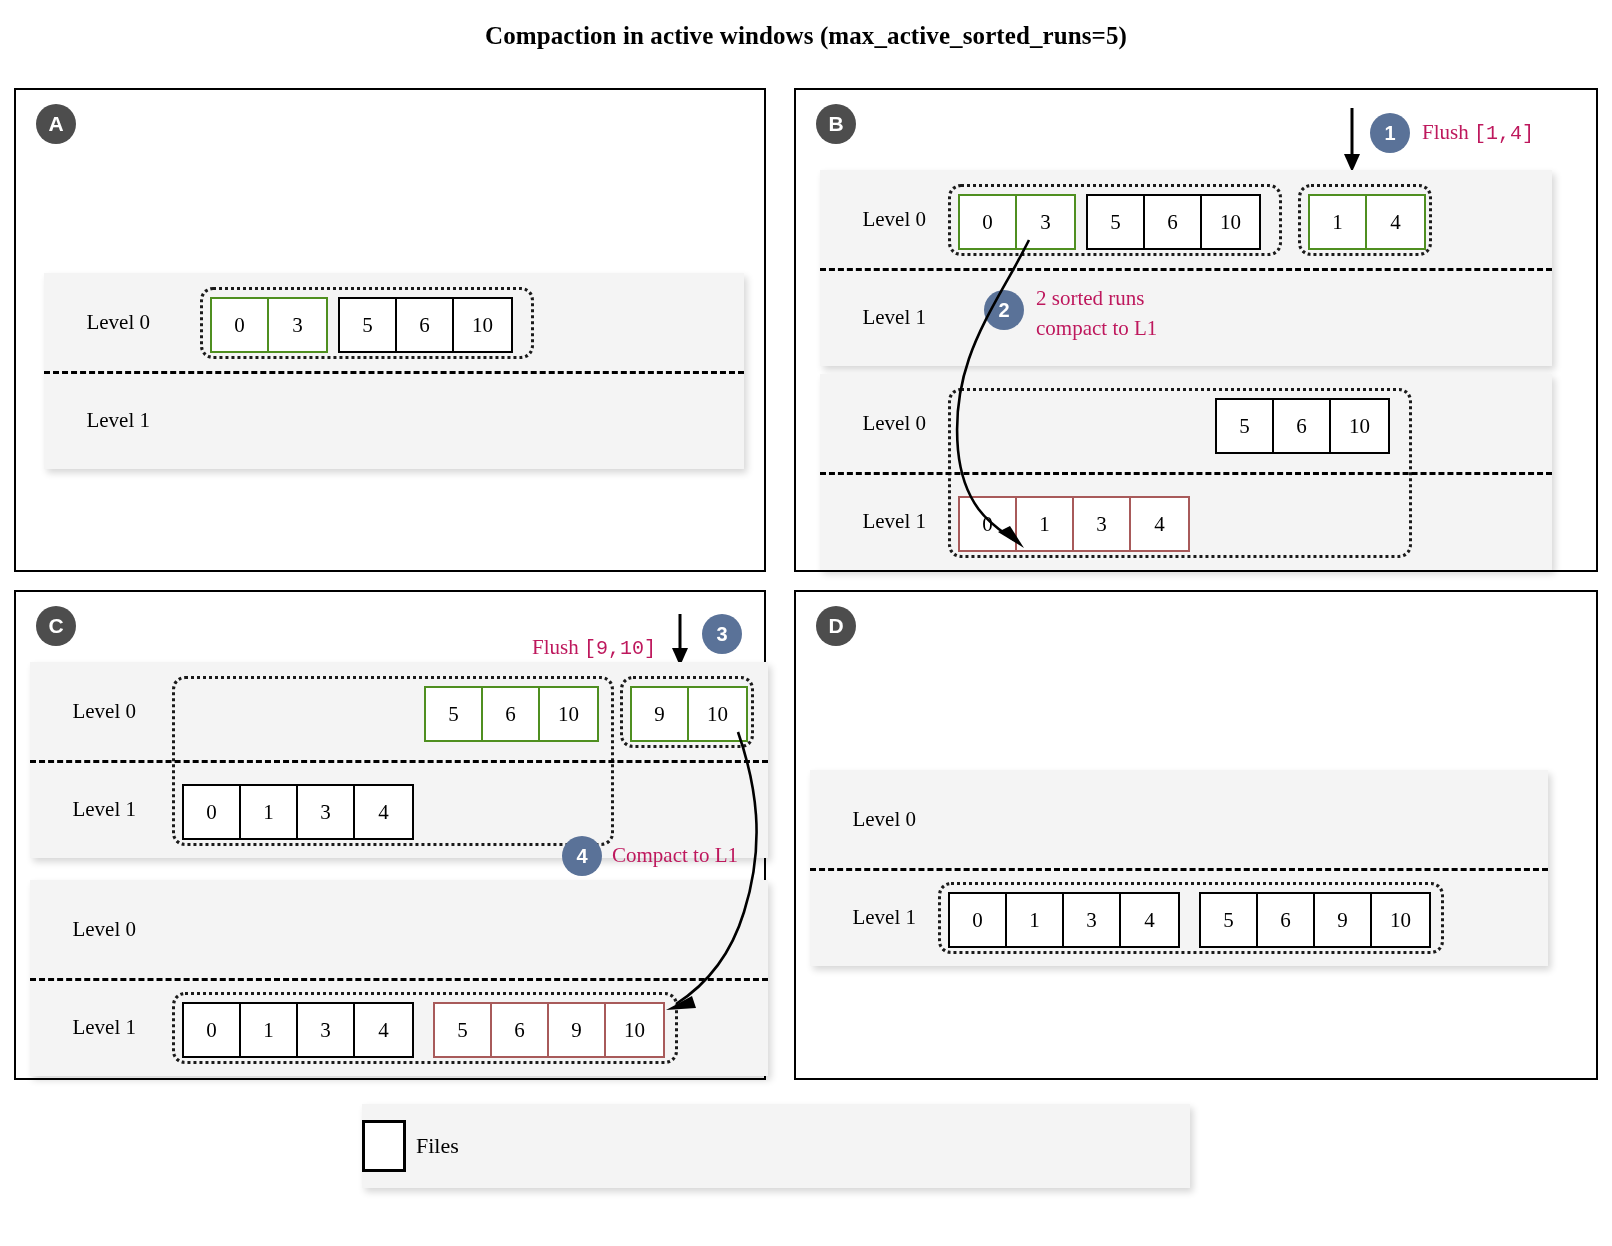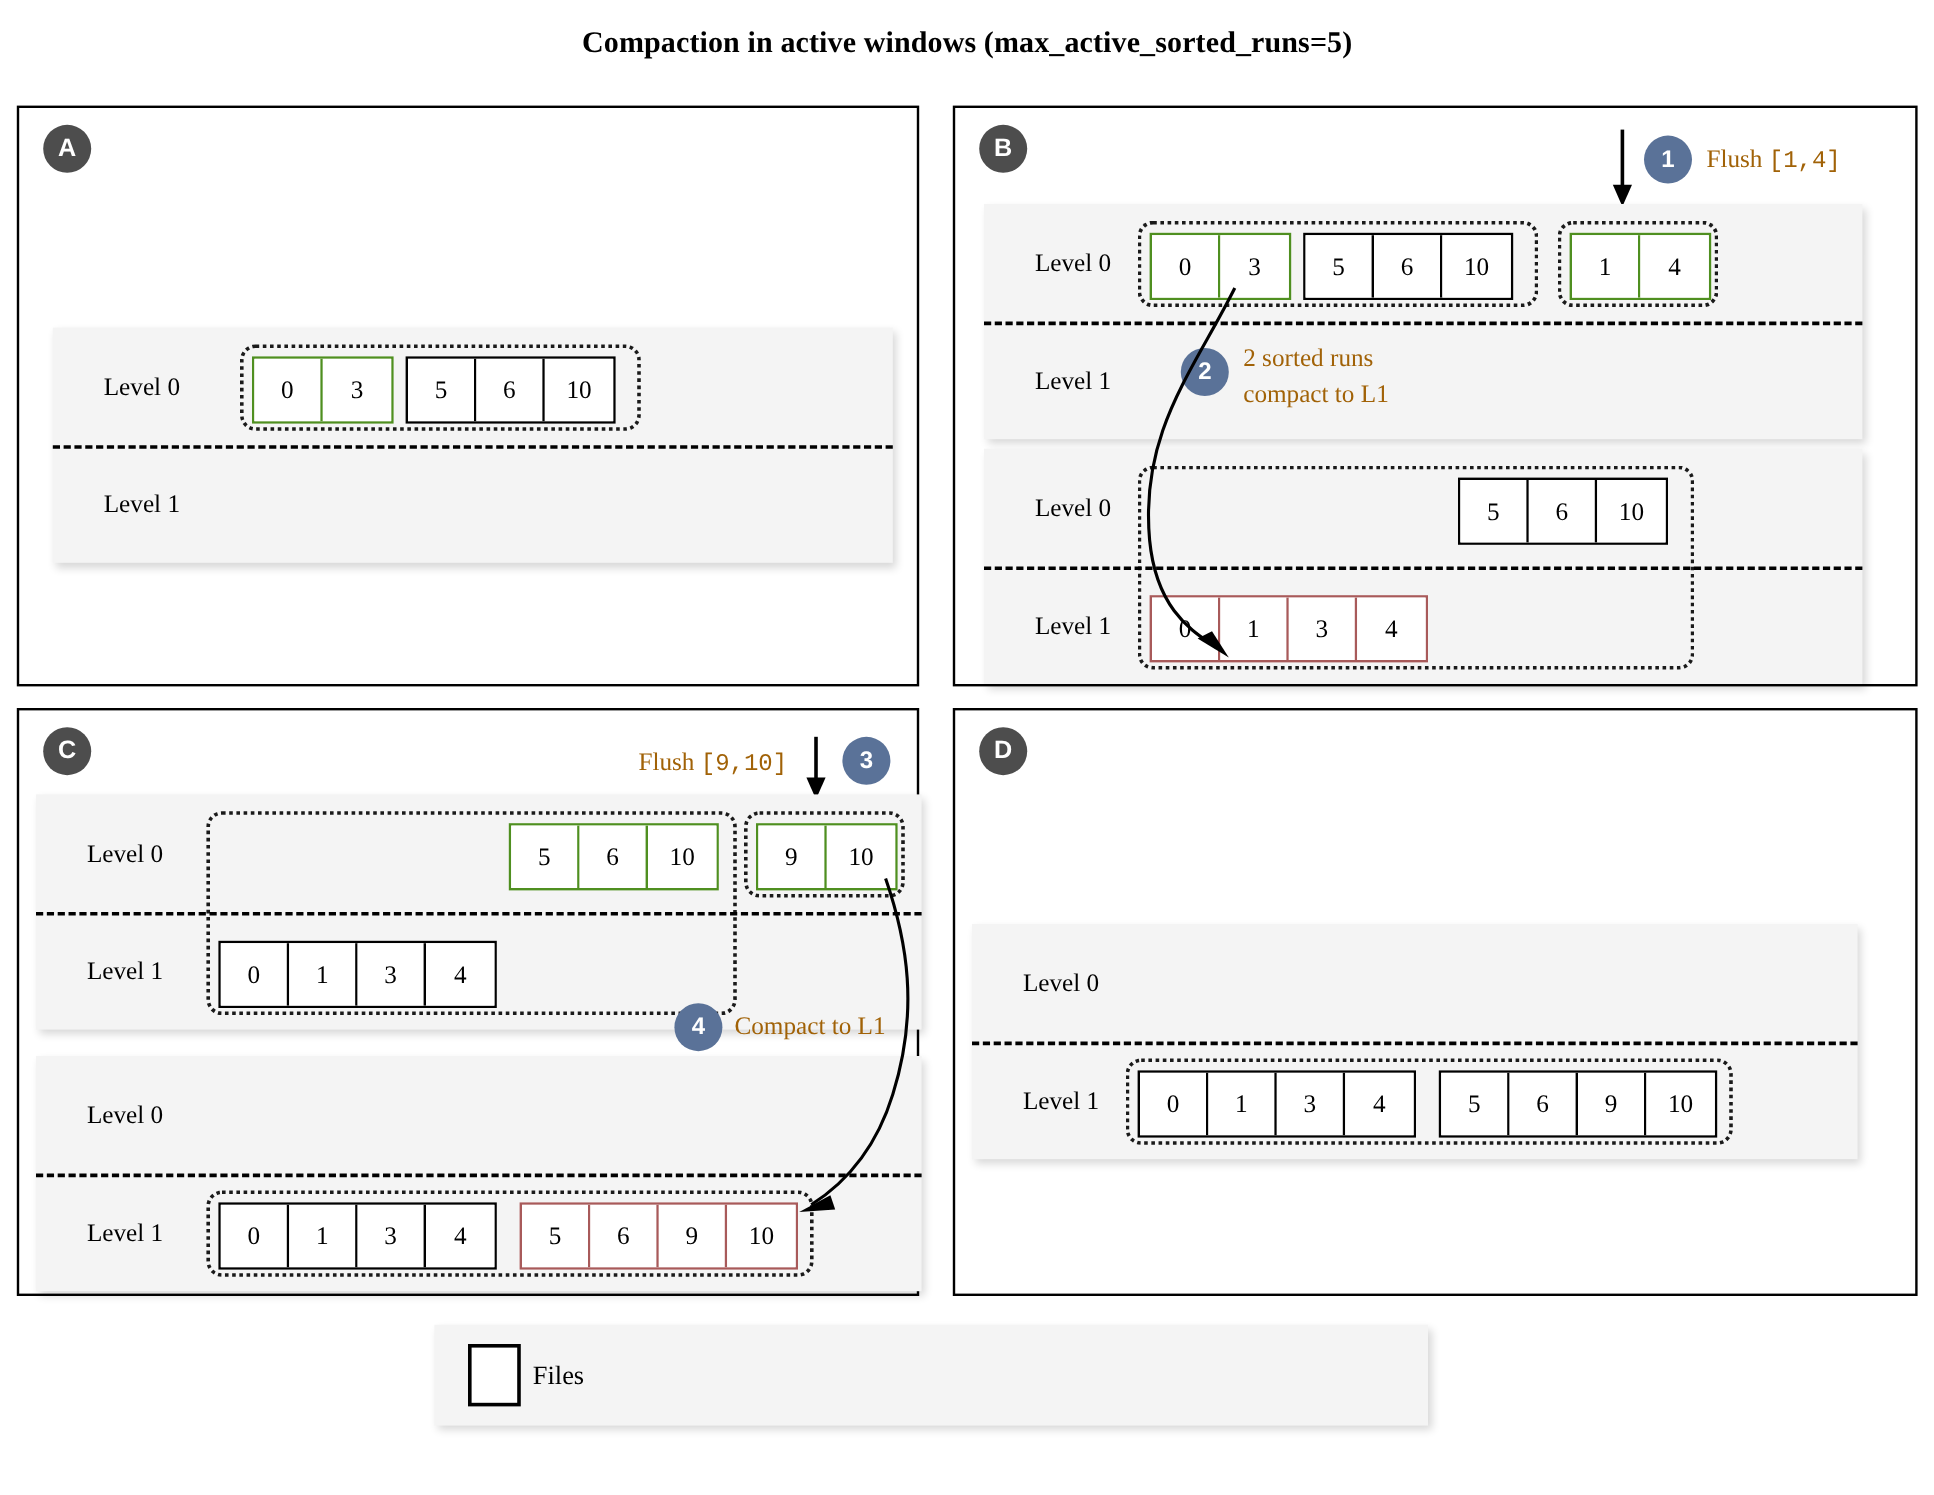--- a/index.html
+++ b/index.html
@@ -47,32 +47,32 @@
         font-size:21px;color:#000;border-right:2.5px solid #000;background:#fff;}
   .cell:last-child{border-right:none;}
   .run.green .cell{border-right-color:#4f8f20;}
   .run.red   .cell{border-right-color:#a85a5a;}
 
   
   .step{position:absolute;width:40px;height:40px;border-radius:50%;
     background:#5a7298;color:#fff;font-size:20px;font-weight:bold;
     display:flex;align-items:center;justify-content:center;
     font-family:"Liberation Sans","DejaVu Sans",sans-serif;}
-  .steptext{position:absolute;font-size:21px;color:#a16207;line-height:30px;
+  .steptext{position:absolute;font-size:21px;color:#be185d;line-height:30px;
             white-space:nowrap;}
   .mono{font-family:"Liberation Mono","DejaVu Sans Mono",monospace;font-size:20px;}
 
   
   .arrowsvg{position:absolute;overflow:visible;pointer-events:none;}
 
   
   #legend{position:absolute;left:362px;top:1104px;width:828px;height:84px;
           background:#f4f4f4;box-shadow:3px 4px 7px rgba(0,0,0,.16);
           display:flex;align-items:center;}
-  .lg-item{display:flex;align-items:center;margin-left:28px;text-align:center;}
+  .lg-item{display:flex;align-items:center;text-align:center;}
   .lg-box{width:44px;height:52px;box-sizing:border-box;background:#fff;}
   .lg-box.black{border:3px solid #000;}
   .lg-box.dot{border:3px dotted #1a1a1a;border-radius:8px;background:transparent;}
   .lg-box.green{border:3px solid #7aa65a;}
   .lg-box.red{border:3px solid #b96b6b;}
   .lg-label{font-size:22px;color:#000;margin-left:10px;white-space:nowrap;}
 </style>
 </head>
 <body>
 
@@ -174,21 +174,21 @@
 
   <svg class="arrowsvg" width="300" height="330" style="left:140px;top:150px;">
     <path d="M 93 0 C 58 70, 14 120, 22 210 C 28 272, 62 288, 78 300" stroke="#000" stroke-width="2.6" fill="none"></path>
     <polygon points="88,308 62,292 74,286" fill="#000"></polygon>
   </svg>
 </div>
 
 <div class="panel" id="panel-c">
   <div class="panel-badge">C</div>
 
-  <div class="steptext" style="left:516px;top:28px;">
+  <div class="steptext" style="left:516px;top:40px;">
     <span>Flush</span>
     <span class="mono">[9,10]</span>
   </div>
   <svg class="arrowsvg" width="30" height="60" style="left:654px;top:22px;">
     <line x1="10" y1="0" x2="10" y2="40" stroke="#000" stroke-width="3"></line>
     <polygon points="10,52 2,34 18,34" fill="#000"></polygon>
   </svg>
   <div class="step" style="left:686px;top:22px;">3</div>
 
   <div class="block" style="left:14px;top:70px;width:738px;height:196px;">

